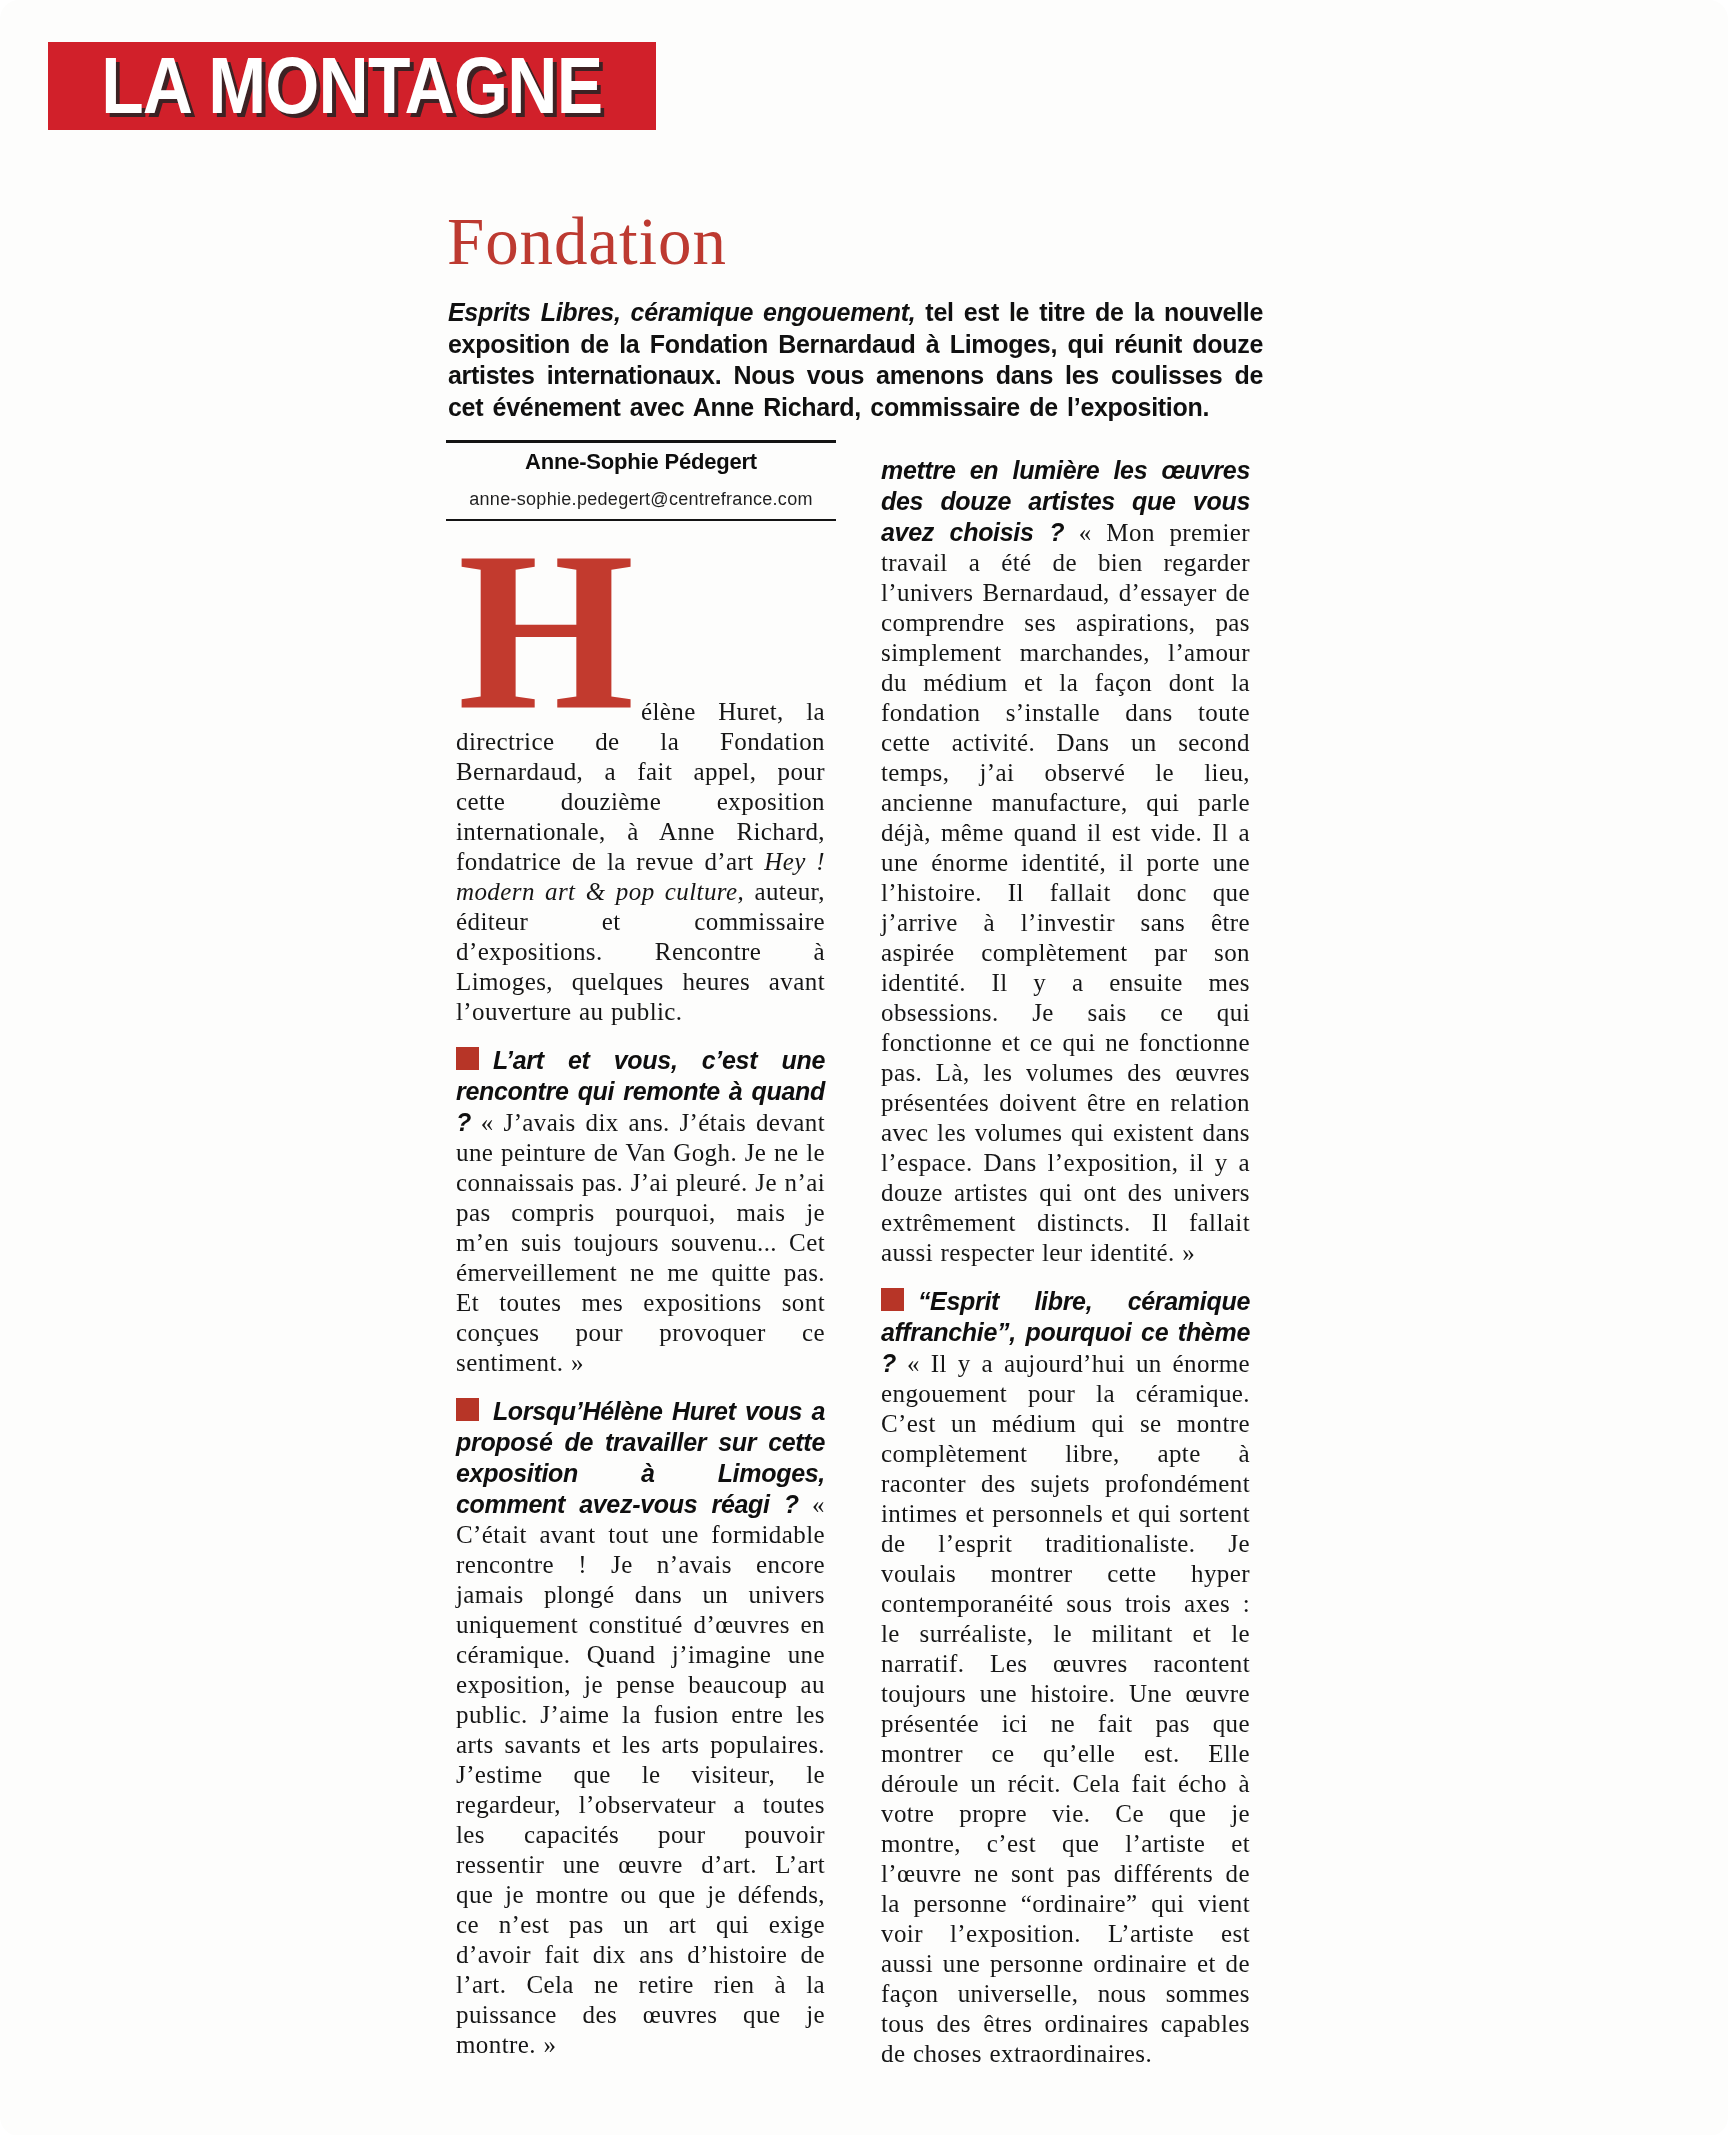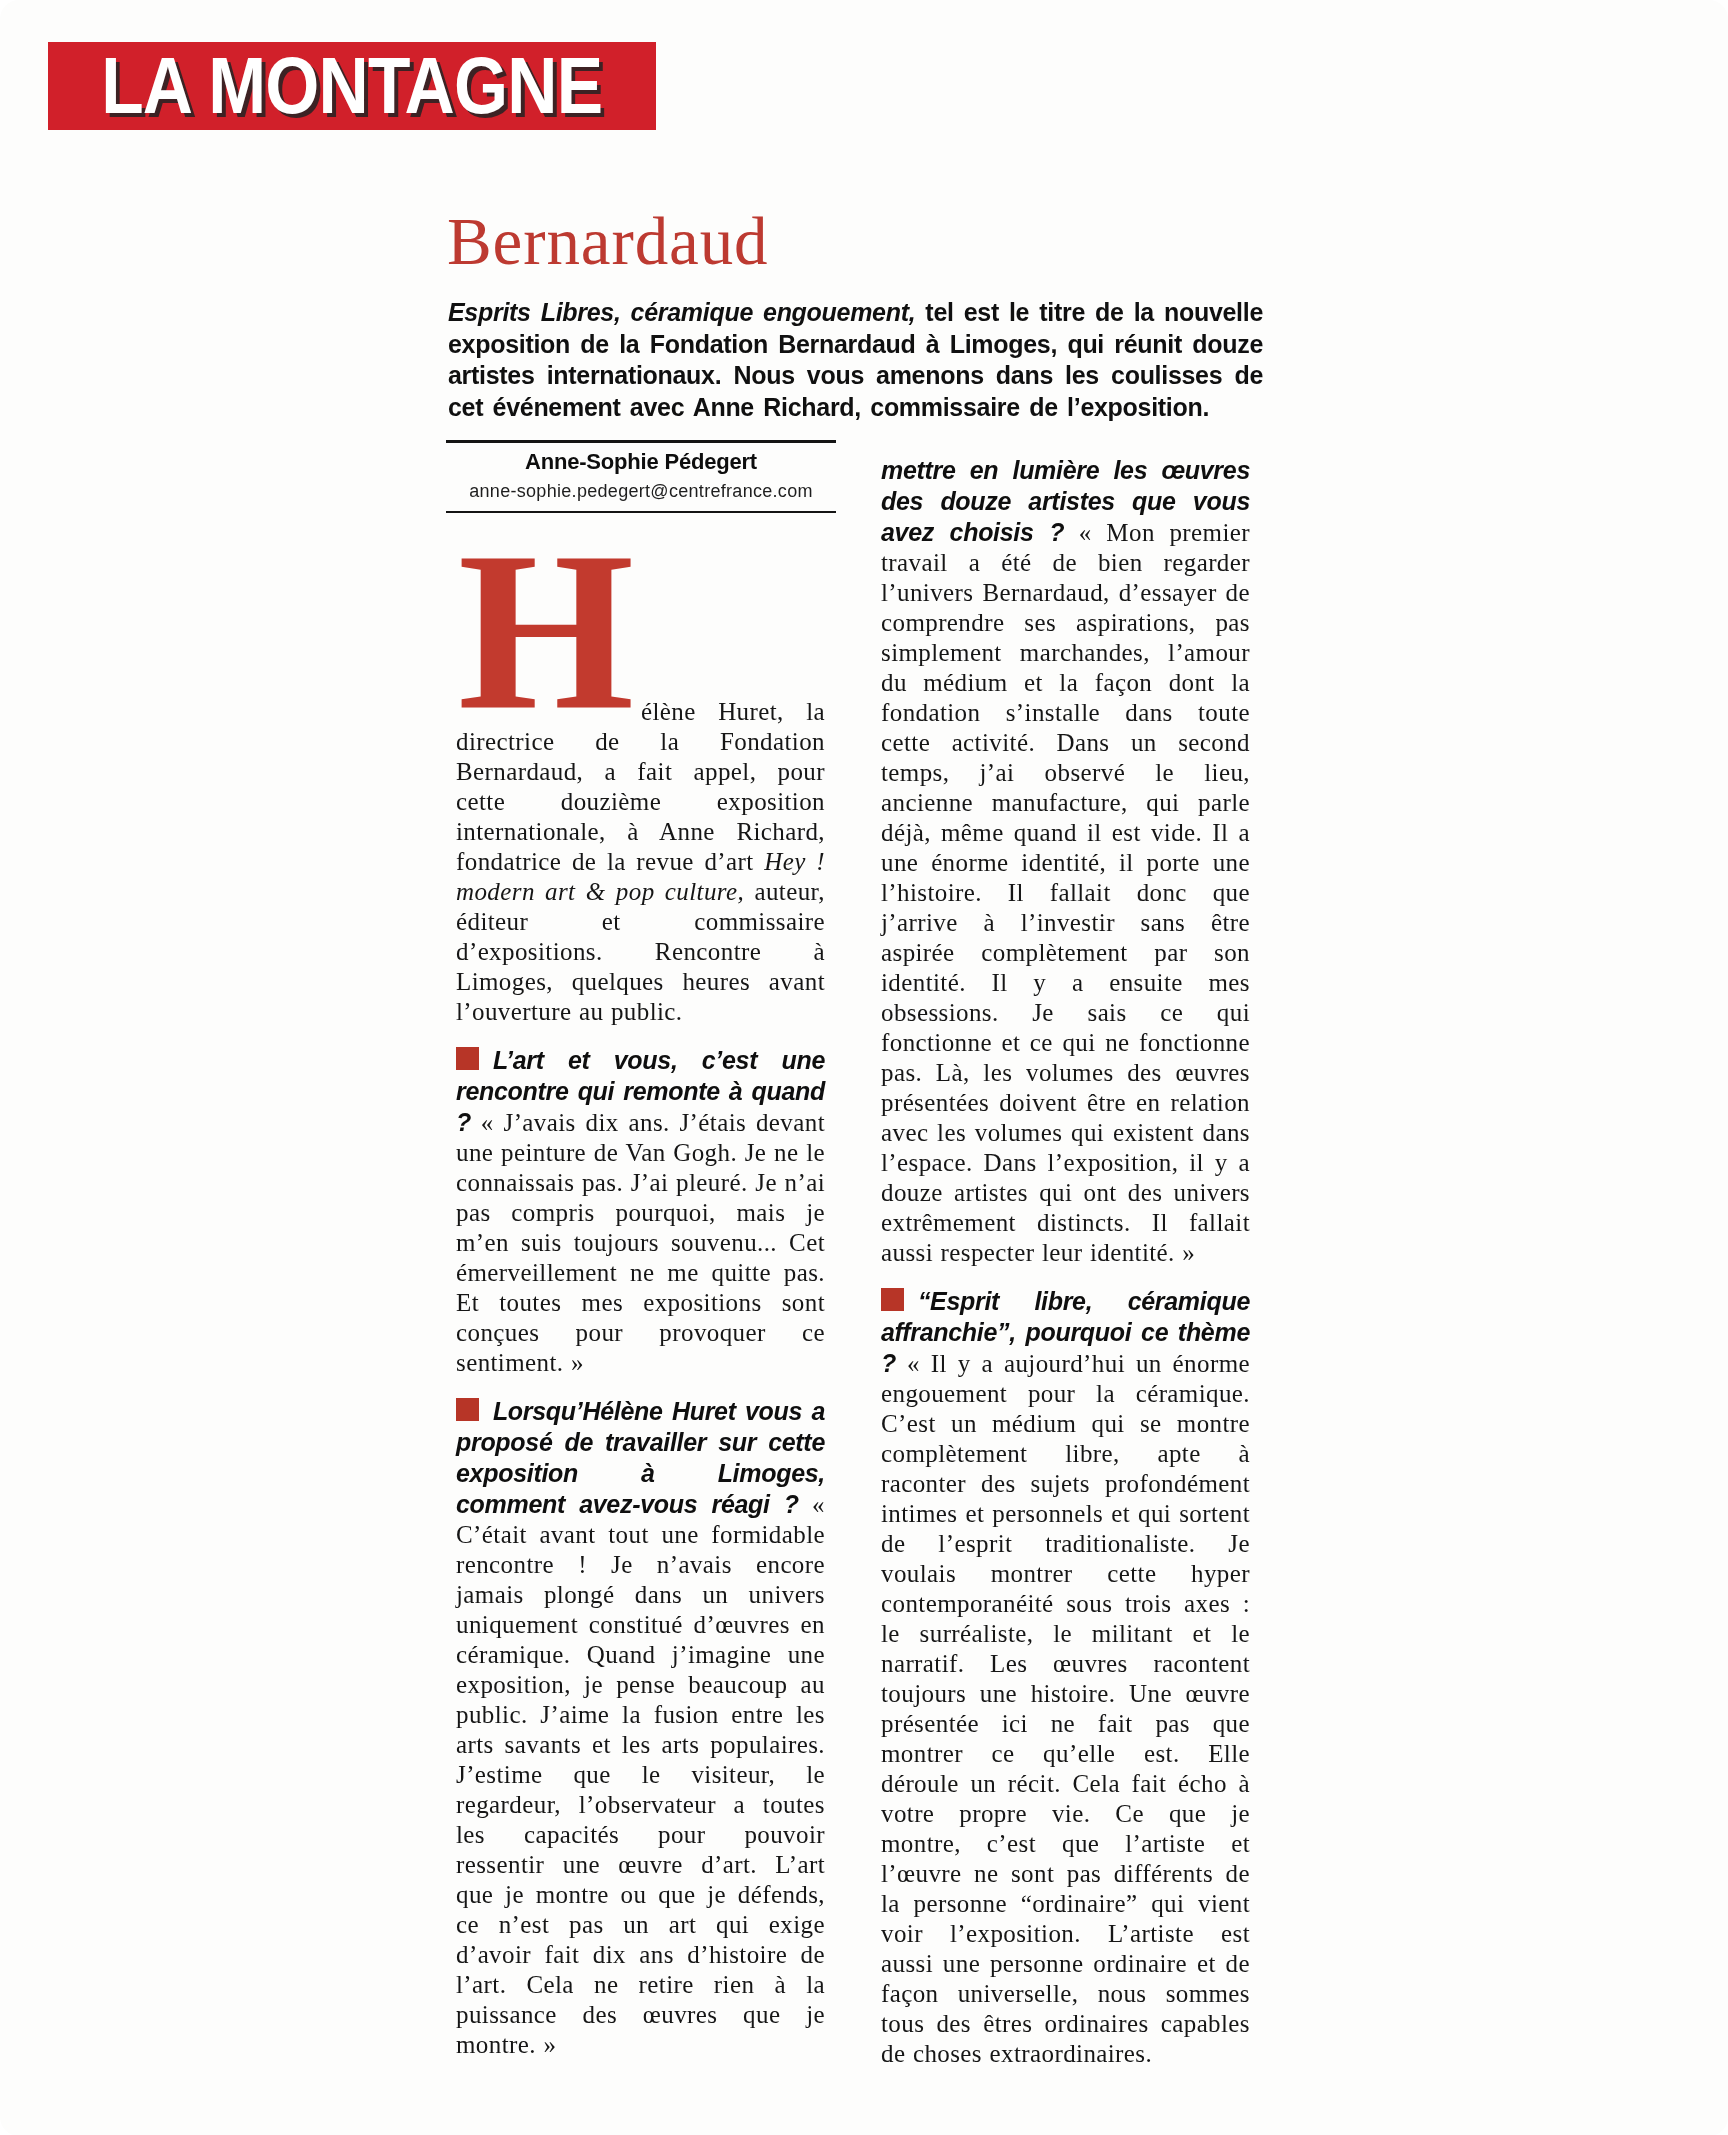--- a/index.html
+++ b/index.html
@@ -56,21 +56,21 @@
     border-top:3.6px solid #141414;border-bottom:2.7px solid #141414;
     padding:6.3px 0 8px 0;text-align:center;
   }
   .byline-name{
     font-family:Liberation Sans, sans-serif;font-weight:bold;
     font-size:22px;line-height:25px;color:#0e0e0e;letter-spacing:-0.2px;
   }
   .byline-email{
     font-family:"Liberation Sans", sans-serif;
     font-size:18px;line-height:21.6px;color:#1e1e1e;letter-spacing:0.3px;
-    margin-top:7px;
+    margin-top:15px;
   }
 
   
   .col{
     position:absolute;top:455px;width:389px;
     font-size:25px;line-height:30px;color:var(--ink);
     text-align:justify;letter-spacing:0.4px;word-spacing:0.9px;
   }
   .col-left{left:446px;}
   .col-right{left:871px;}
@@ -108,21 +108,21 @@
 </style>
 </head>
 <body>
 
 <div class="page">
 
   <div class="masthead">
     <span class="masthead-text">LA MONTAGNE</span>
   </div>
 
-  <h1 class="section-title">Bernardaud</h1>
+  <h1 class="section-title">Fondation</h1>
 
   <p class="standfirst"><span class="sf-italic">Esprits Libres, céramique engouement,</span><span> tel est le titre de la nouvelle exposition de la Fondation Bernardaud à Limoges, qui réunit douze artistes internationaux. Nous vous amenons dans les coulisses de cet événement avec Anne Richard, commissaire de l’exposition.</span></p>
 
   <div class="byline">
     <div class="byline-name">Anne-Sophie Pédegert</div>
     <div class="byline-email">anne-sophie.pedegert@centrefrance.com</div>
   </div>
 
   <div class="col col-left">
 

